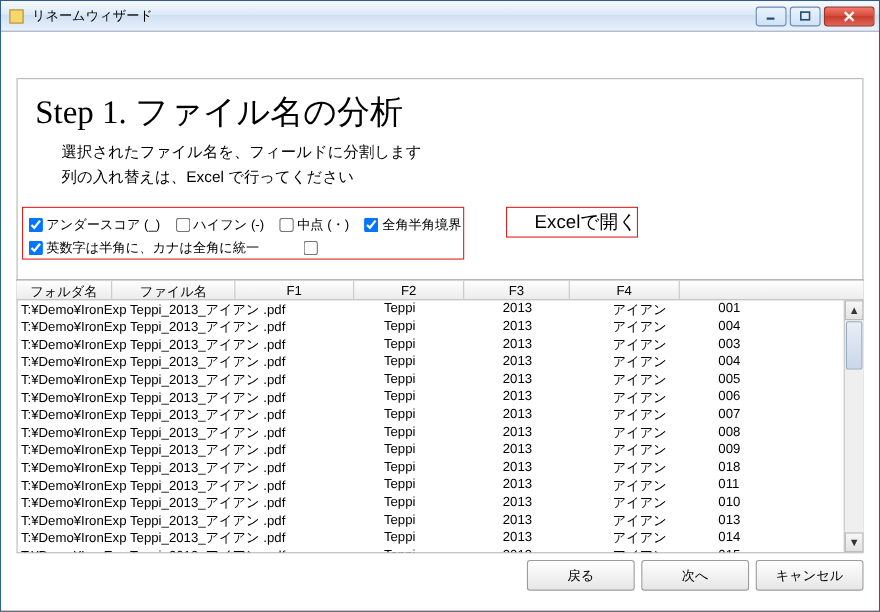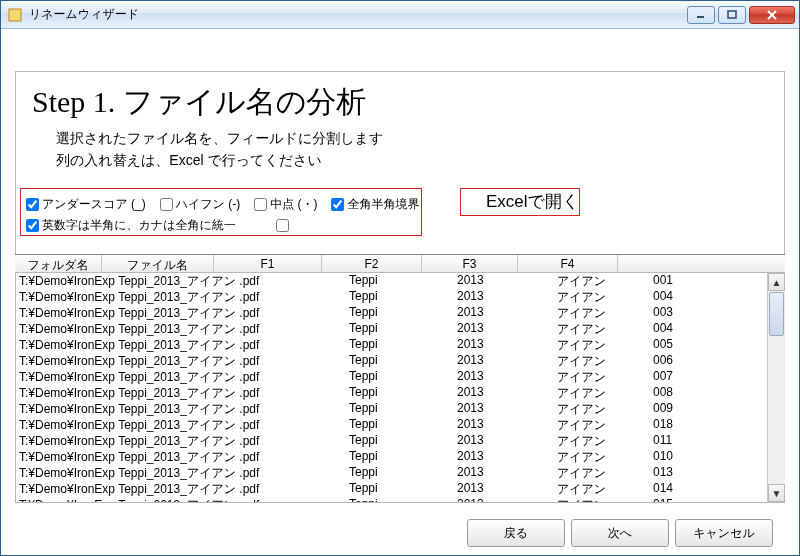--- a/index.html
+++ b/index.html
@@ -26,21 +26,21 @@
   .grid-wrap { position:absolute; left:-1px; right:-1px; top:182px; bottom:0; border-top:1px solid #888; }
   .grid { width:100%; height:100%; overflow:hidden; }
   .ghead { display:flex; background:linear-gradient(#fefefe,#ececec); border-bottom:1px solid #b8b8b8; height:18px; }
   .ghead .col { border-right:1px solid #c8c8c8; padding:2px 4px; font-size:12px; overflow:hidden; white-space:nowrap;text-align:center; }
   .gbody { position:absolute; top:18px; bottom:0; left:0; right:18px; overflow:hidden; }
   .row { display:flex; height:16px; font-size:12px; }
   .row .cell { padding:0 4px; overflow:hidden; white-space:nowrap; text-overflow:clip; }
   .vscroll { position:absolute; top:18px; right:0; bottom:0; width:18px; background:#efefef; border-left:1px solid #c8c8c8; }
   .vscroll .arrow { height:18px; background:linear-gradient(#f7f7f7,#e2e2e2); border:1px solid #b8b8b8; display:flex; align-items:center; justify-content:center; font-size:10px; color:#333; }
   .vscroll .thumb { position:absolute; top:19px; left:1px; right:1px; height:44px; background:linear-gradient(#e9eef6,#c9d7ea); border:1px solid #9ab; border-radius:2px; }
-  .footer { position:absolute; left:14px; right:26px; bottom:8px; height:38px; display:flex; justify-content:flex-end; gap:6px; align-items:flex-end; }
+  .footer { position:absolute; left:14px; right:14px; bottom:8px; height:38px; display:flex; justify-content:flex-end; gap:6px; align-items:flex-start; }
   .footer button { width:98px; height:28px; font-size:12px; background:linear-gradient(#fefefe,#e6e6e6); border:1px solid #9a9a9a; border-radius:3px; cursor:default; }
   
   .w-folder{ width:87px; } .w-file{ width:112px; } .w-ext{ width:130px; } .w-f1{ width:108px; } .w-f2{ width:100px; } .w-f3{ width:96px; } .w-f4{ width:100px; }
   .w-r0{ width:330px; } .w-r1{ width:108px; } .w-r2{ width:100px; } .w-r3{ width:96px; } .w-r4{ width:100px; }
 </style>
 </head>
 <body>
 
 <div class="window">
   <div class="titlebar">

